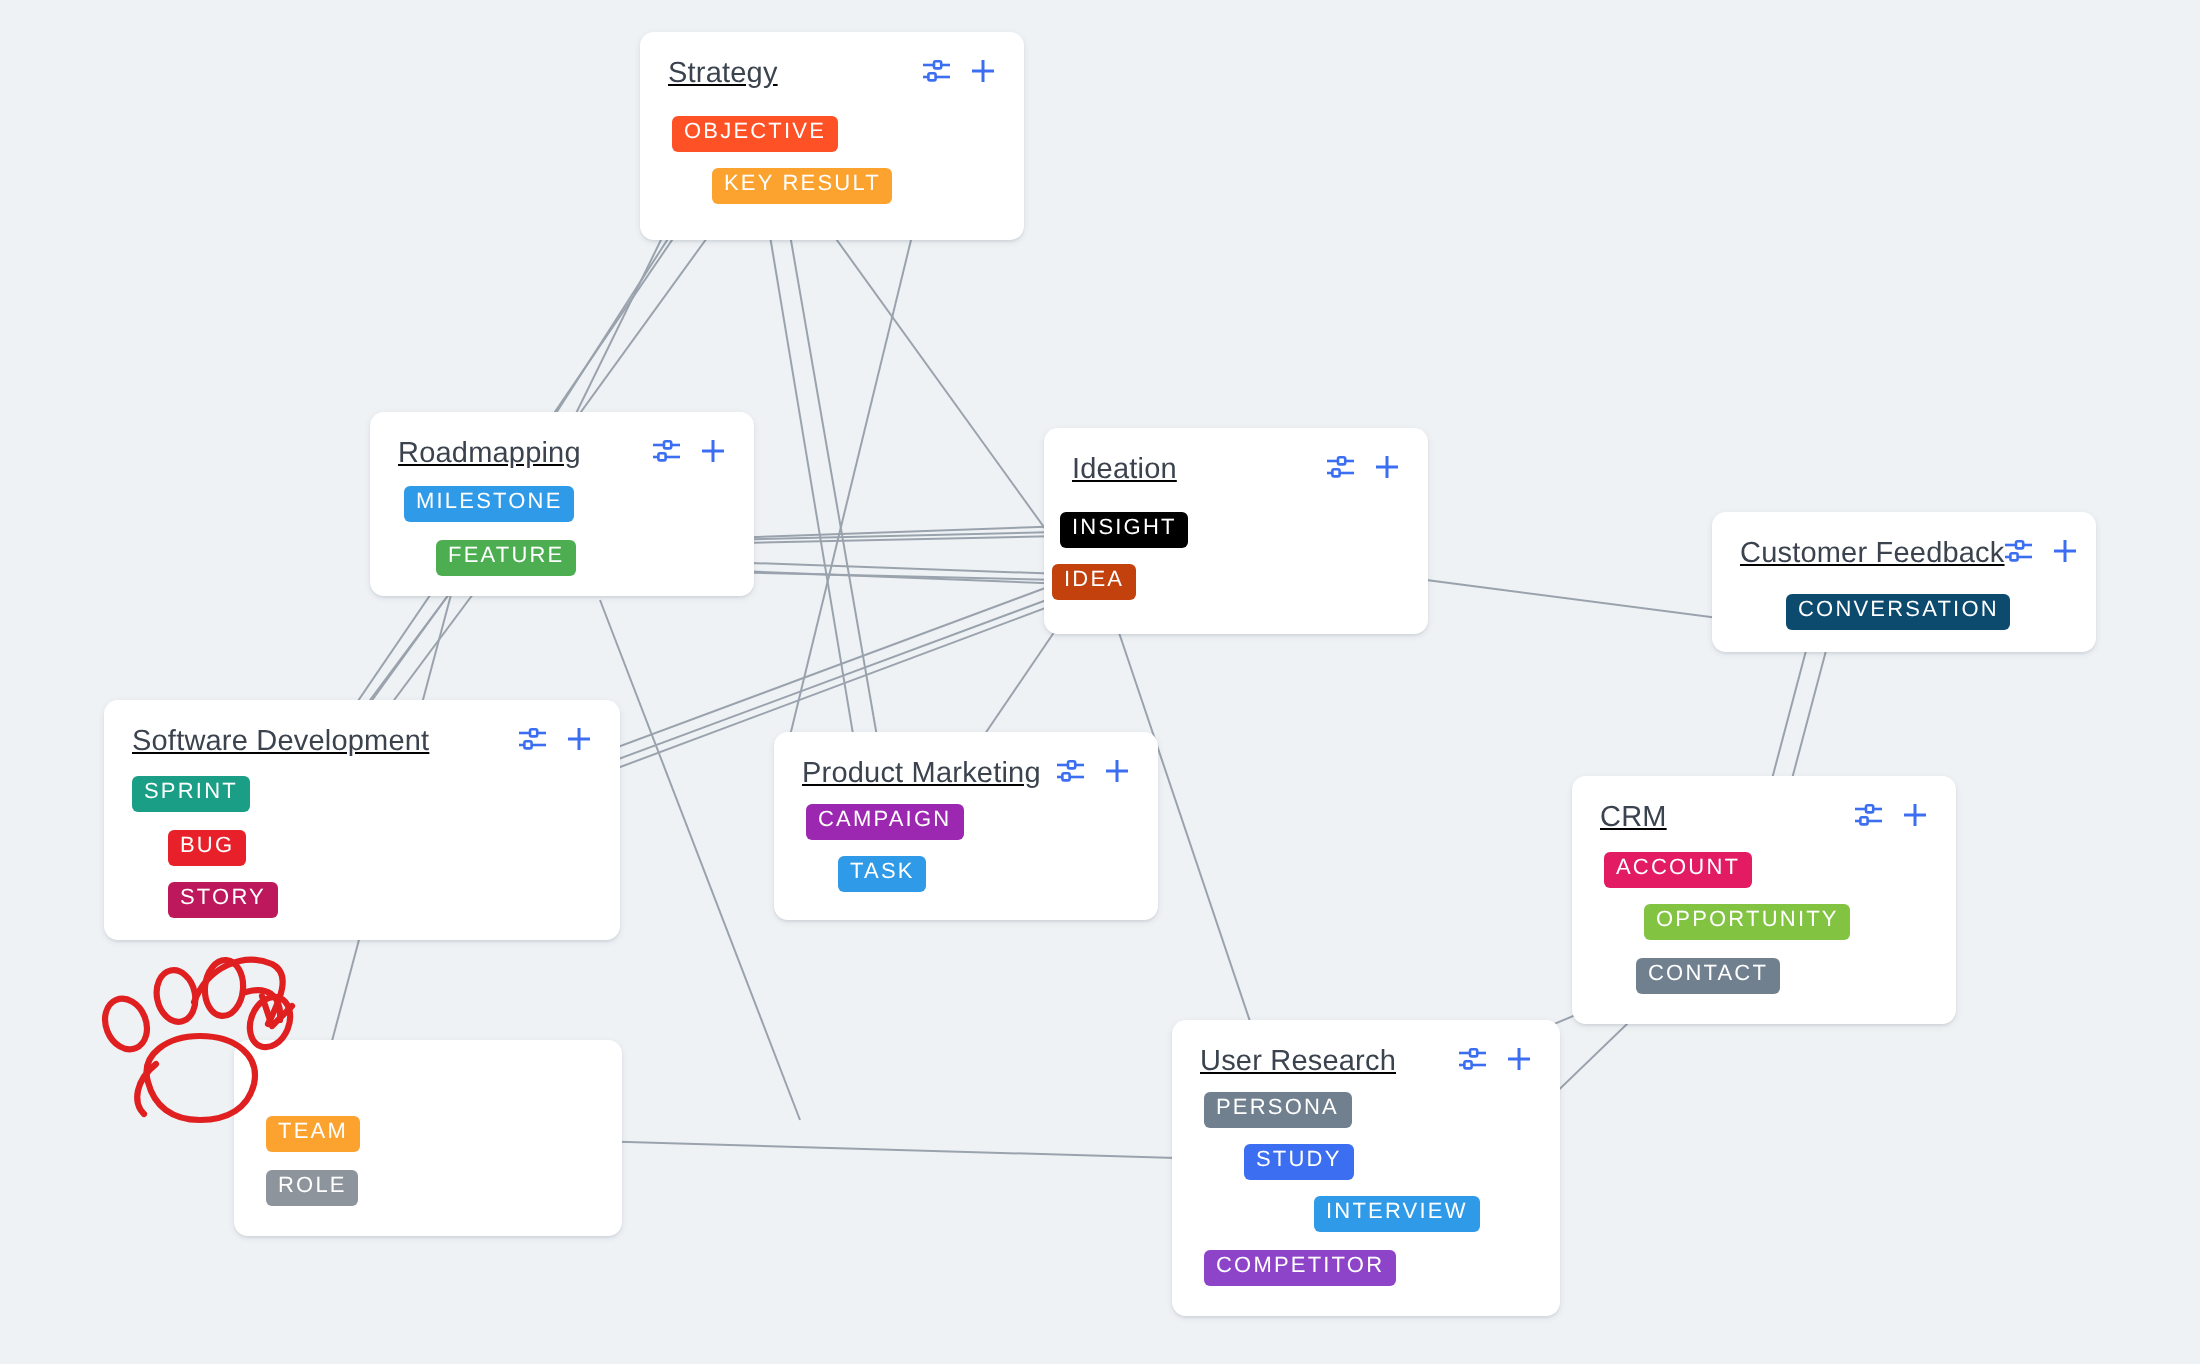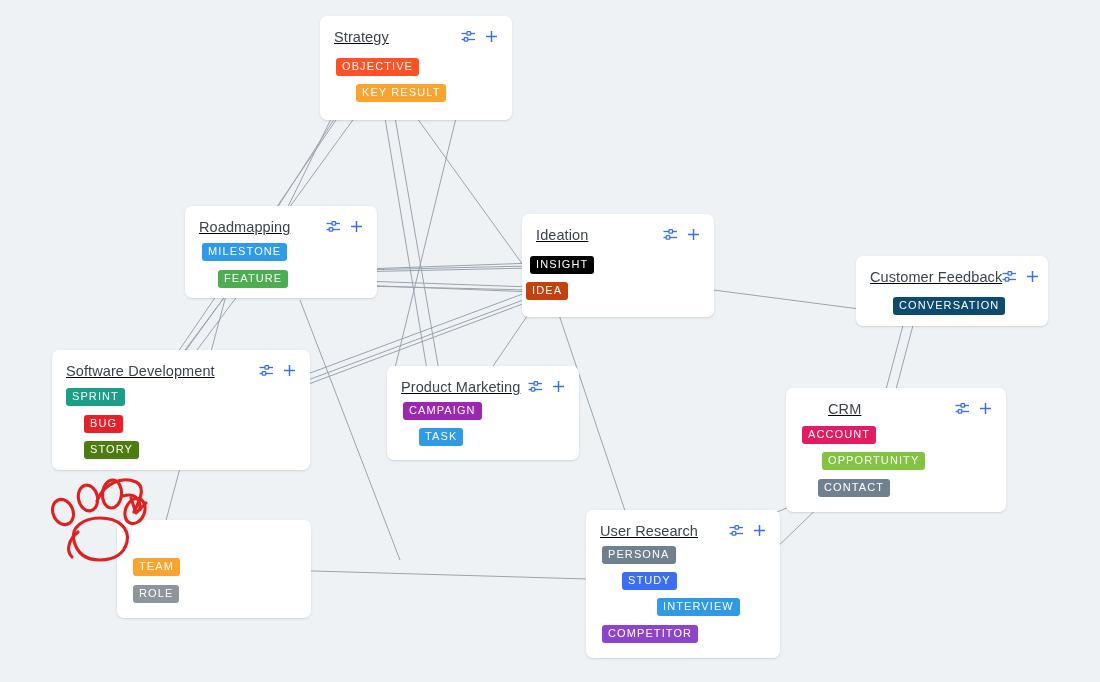--- a/index.html
+++ b/index.html
@@ -241,42 +241,42 @@
               <rect x="3.2" y="7.6" width="3.6" height="3.6" rx="0.8" fill="#fff" stroke="#3b6ef0" stroke-width="1.3"></rect>
             </svg></span>
           <span class="icon-plus"><svg width="13" height="13" viewBox="0 0 13 13">
               <line x1="6.5" y1="1" x2="6.5" y2="12" stroke="#3b6ef0" stroke-width="1.5"></line>
               <line x1="1" y1="6.5" x2="12" y2="6.5" stroke="#3b6ef0" stroke-width="1.5"></line>
             </svg></span>
         </div>
       </div>
       <span class="tag" style="position: absolute; left: 14px; top: 38px; background: rgb(26, 158, 134);">SPRINT</span>
       <span class="tag" style="position: absolute; left: 32px; top: 65px; background: rgb(232, 32, 42);">BUG</span>
-      <span class="tag" style="position: absolute; left: 32px; top: 91px; background: #4d7c0f;">STORY</span>
+      <span class="tag" style="position: absolute; left: 32px; top: 91px; background: #be185d;">STORY</span>
     </div>
     <div class="card" style="left: 387px; top: 366px; width: 192px; height: 94px;">
       <div class="card-header">
         <div class="card-title">Product Marketing</div>
         <div class="card-actions">
           <span class="icon-sliders"><svg width="15" height="13" viewBox="0 0 15 13">
               <line x1="0.5" y1="3.5" x2="14" y2="3.5" stroke="#3b6ef0" stroke-width="1.3"></line>
               <line x1="0.5" y1="9.5" x2="14" y2="9.5" stroke="#3b6ef0" stroke-width="1.3"></line>
               <rect x="6" y="1.6" width="3.6" height="3.6" rx="0.8" fill="#fff" stroke="#3b6ef0" stroke-width="1.3"></rect>
               <rect x="3.2" y="7.6" width="3.6" height="3.6" rx="0.8" fill="#fff" stroke="#3b6ef0" stroke-width="1.3"></rect>
             </svg></span>
           <span class="icon-plus"><svg width="13" height="13" viewBox="0 0 13 13">
               <line x1="6.5" y1="1" x2="6.5" y2="12" stroke="#3b6ef0" stroke-width="1.5"></line>
               <line x1="1" y1="6.5" x2="12" y2="6.5" stroke="#3b6ef0" stroke-width="1.5"></line>
             </svg></span>
         </div>
       </div>
       <span class="tag" style="position: absolute; left: 16px; top: 36px; background: rgb(156, 39, 176);">CAMPAIGN</span>
       <span class="tag" style="position: absolute; left: 32px; top: 62px; background: rgb(46, 154, 232);">TASK</span>
     </div>
-    <div class="card" style="left: 786px; top: 388px; width: 192px; height: 124px; padding-left: 28px;">
+    <div class="card" style="left: 786px; top: 388px; width: 192px; height: 124px;">
       <div class="card-header">
         <div class="card-title">CRM</div>
         <div class="card-actions">
           <span class="icon-sliders"><svg width="15" height="13" viewBox="0 0 15 13">
               <line x1="0.5" y1="3.5" x2="14" y2="3.5" stroke="#3b6ef0" stroke-width="1.3"></line>
               <line x1="0.5" y1="9.5" x2="14" y2="9.5" stroke="#3b6ef0" stroke-width="1.3"></line>
               <rect x="6" y="1.6" width="3.6" height="3.6" rx="0.8" fill="#fff" stroke="#3b6ef0" stroke-width="1.3"></rect>
               <rect x="3.2" y="7.6" width="3.6" height="3.6" rx="0.8" fill="#fff" stroke="#3b6ef0" stroke-width="1.3"></rect>
             </svg></span>
           <span class="icon-plus"><svg width="13" height="13" viewBox="0 0 13 13">

